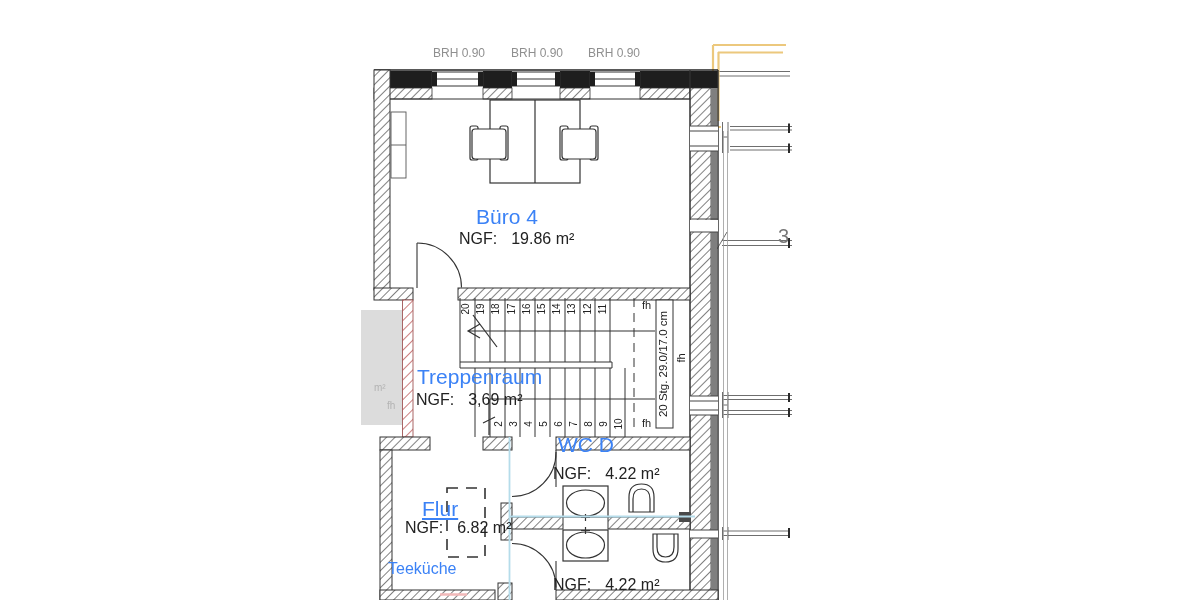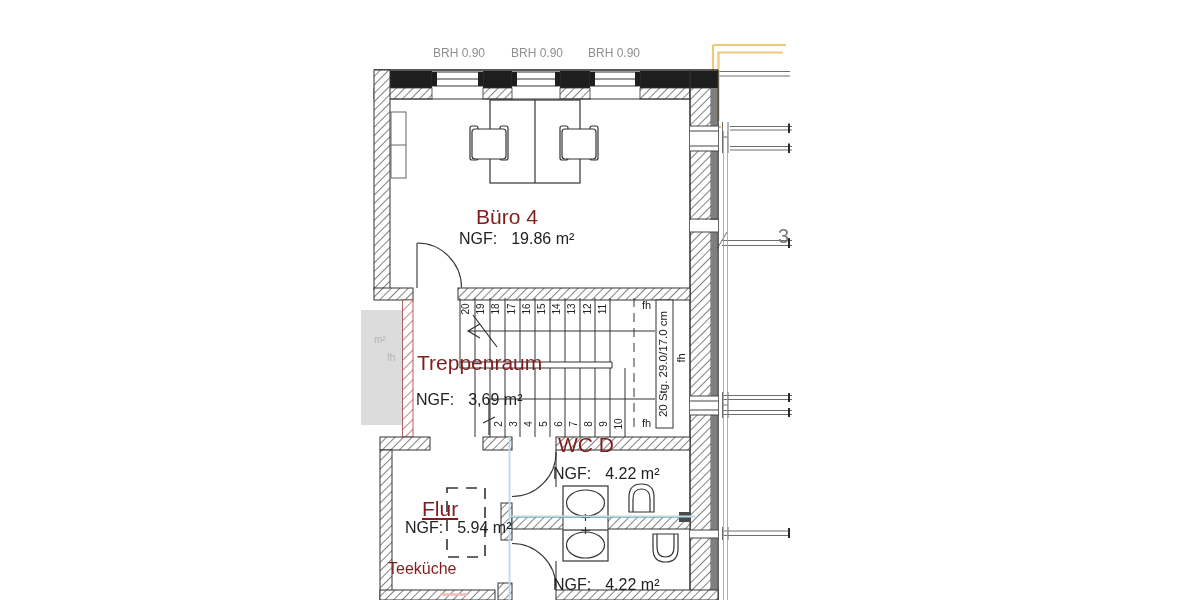--- a/index.html
+++ b/index.html
@@ -1,25 +1,25 @@
 <!DOCTYPE html>
 <html><head>
 <meta charset="utf-8">
 <style>
   html,body{margin:0;padding:0;background:#fff;}
   #canvas{position:relative;width:1200px;height:600px;background:#ffffff;overflow:hidden;
           font-family:"Liberation Sans", sans-serif;color:#2a2a2a;}
   #draw{position:absolute;left:0;top:0;}
   .lbl{position:absolute;white-space:nowrap;line-height:1;}
   .brh{font-size:12px;color:#8f8f8f;transform:translateX(-50%);text-align:right;}
-  .room{font-size:21px;color:#7f1d1d;}
+  .room{font-size:21px;color:#3b82f6;}
   .ngf{font-size:16px;color:#222;}
   .ngf .v{margin-left:14px;}
   .small-fh{font-size:11px;color:#222;}
-  .faint{color:#b3b3b3;font-size:10px;}
+  .faint{color:#b3b3b3;font-size:10px;margin-top:48px;}
   .rot{transform:translate(-50%,-50%) rotate(-90deg);transform-origin:center;}
   .spec{font-size:11.5px;color:#222;}
   .grid3{font-size:20px;color:#777;}
   .stair-num{position:absolute;width:16px;height:16px;font-size:10px;color:#222;
              text-align:center;line-height:16px;transform:rotate(-90deg);}
   .teek{font-size:16px;}
 </style>
 </head>
 <body>
 
@@ -212,38 +212,38 @@
 
 <div class="lbl brh" style="left:459px;top:47px;">BRH 0.90</div>
 <div class="lbl brh" style="left:537px;top:47px;">BRH 0.90</div>
 <div class="lbl brh" style="left:614px;top:47px;">BRH 0.90</div>
 
 <div class="lbl room" style="left:476px;top:206px;">Büro 4</div>
 <div class="lbl ngf" style="left:459px;top:231px;">
   <span>NGF:</span><span class="v">19.86 m²</span>
 </div>
 
-<div class="lbl room" style="left:417px;top:352px;">Treppenraum</div>
+<div class="lbl room" style="left:417px;top:366px;">Treppenraum</div>
 <div class="lbl ngf" style="left:416px;top:392px;">
   <span>NGF:</span><span class="v">3,69 m²</span>
 </div>
 
 <div class="lbl room" style="left:558px;top:434px;">WC D</div>
 <div class="lbl ngf" style="left:553px;top:466px;">
   <span>NGF:</span><span class="v">4.22 m²</span>
 </div>
 
 <div class="lbl room" style="left:558px;top:556px;margin-top:47px;">WC H</div>
 <div class="lbl ngf" style="left:553px;top:577px;">
   <span>NGF:</span><span class="v">4.22 m²</span>
 </div>
 
 <div class="lbl room" style="left:422px;top:498px;text-decoration:underline;">Flur</div>
 <div class="lbl ngf" style="left:405px;top:520px;">
-  <span>NGF:</span><span class="v">5.94 m²</span>
+  <span>NGF:</span><span class="v">6.82 m²</span>
 </div>
 
 <div class="lbl room teek" style="left:388px;top:561px;">Teeküche</div>
 
 <div class="lbl spec rot" style="left:664px;top:364px;">20 Stg. 29.0/17.0 cm</div>
 <div class="lbl small-fh" style="left:642px;top:300px;">fh</div>
 <div class="lbl small-fh rot" style="left:681px;top:358px;">fh</div>
 <div class="lbl small-fh" style="left:642px;top:418px;">fh</div>
 
 <div class="lbl faint" style="left:374px;top:335px;">m²</div>

